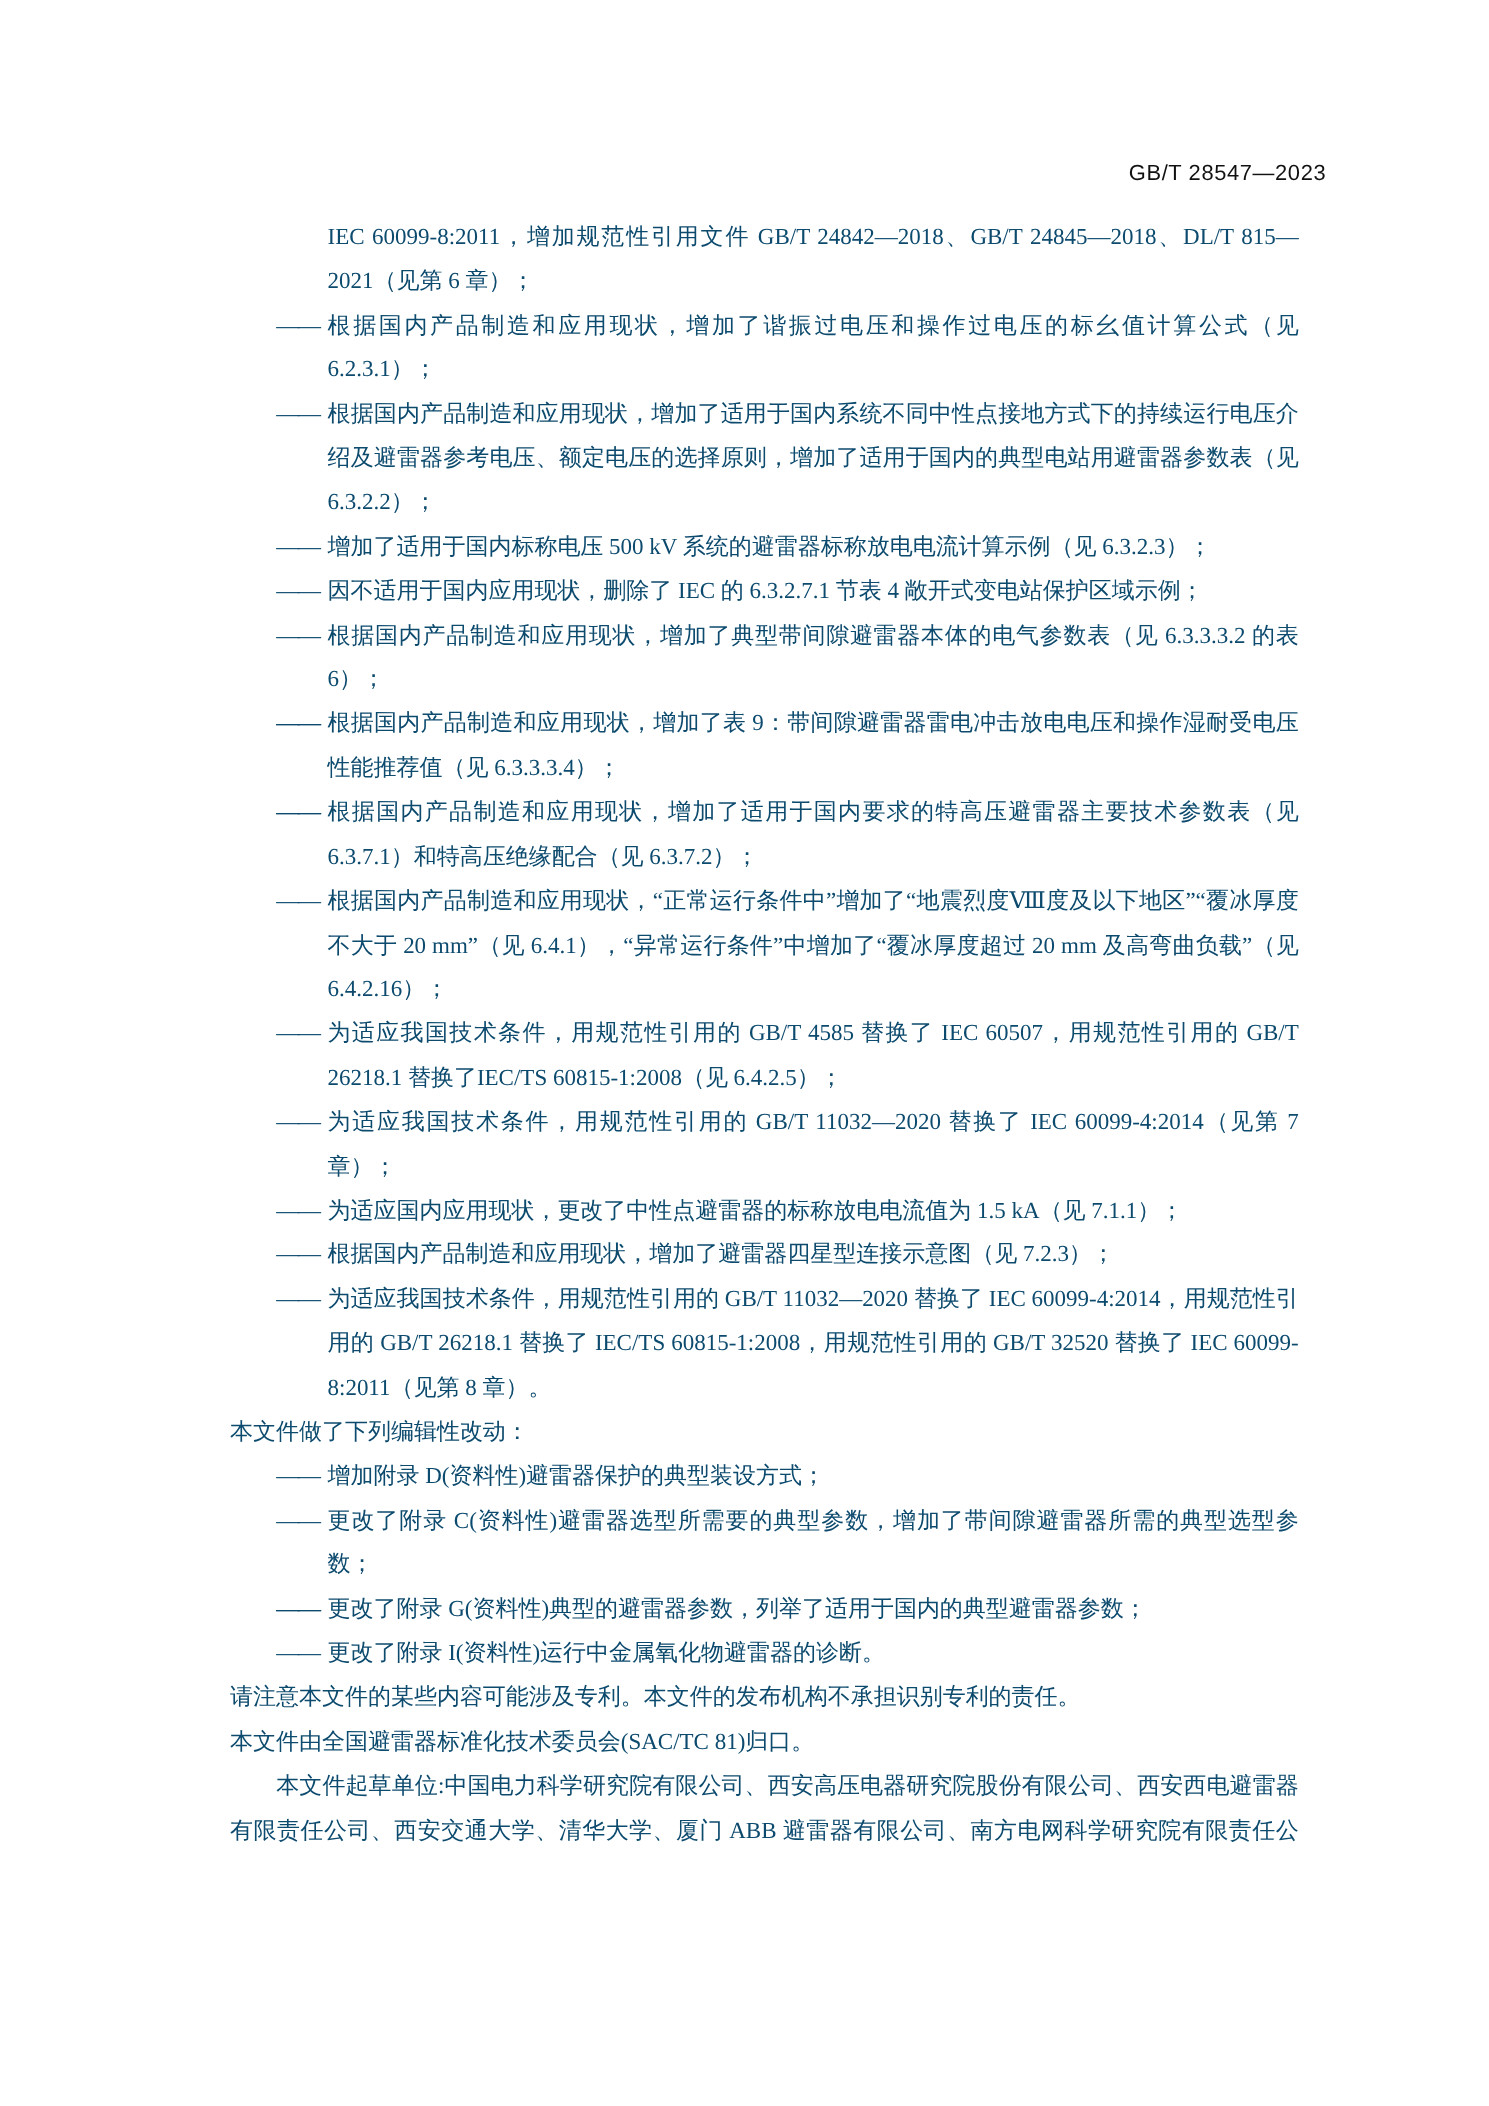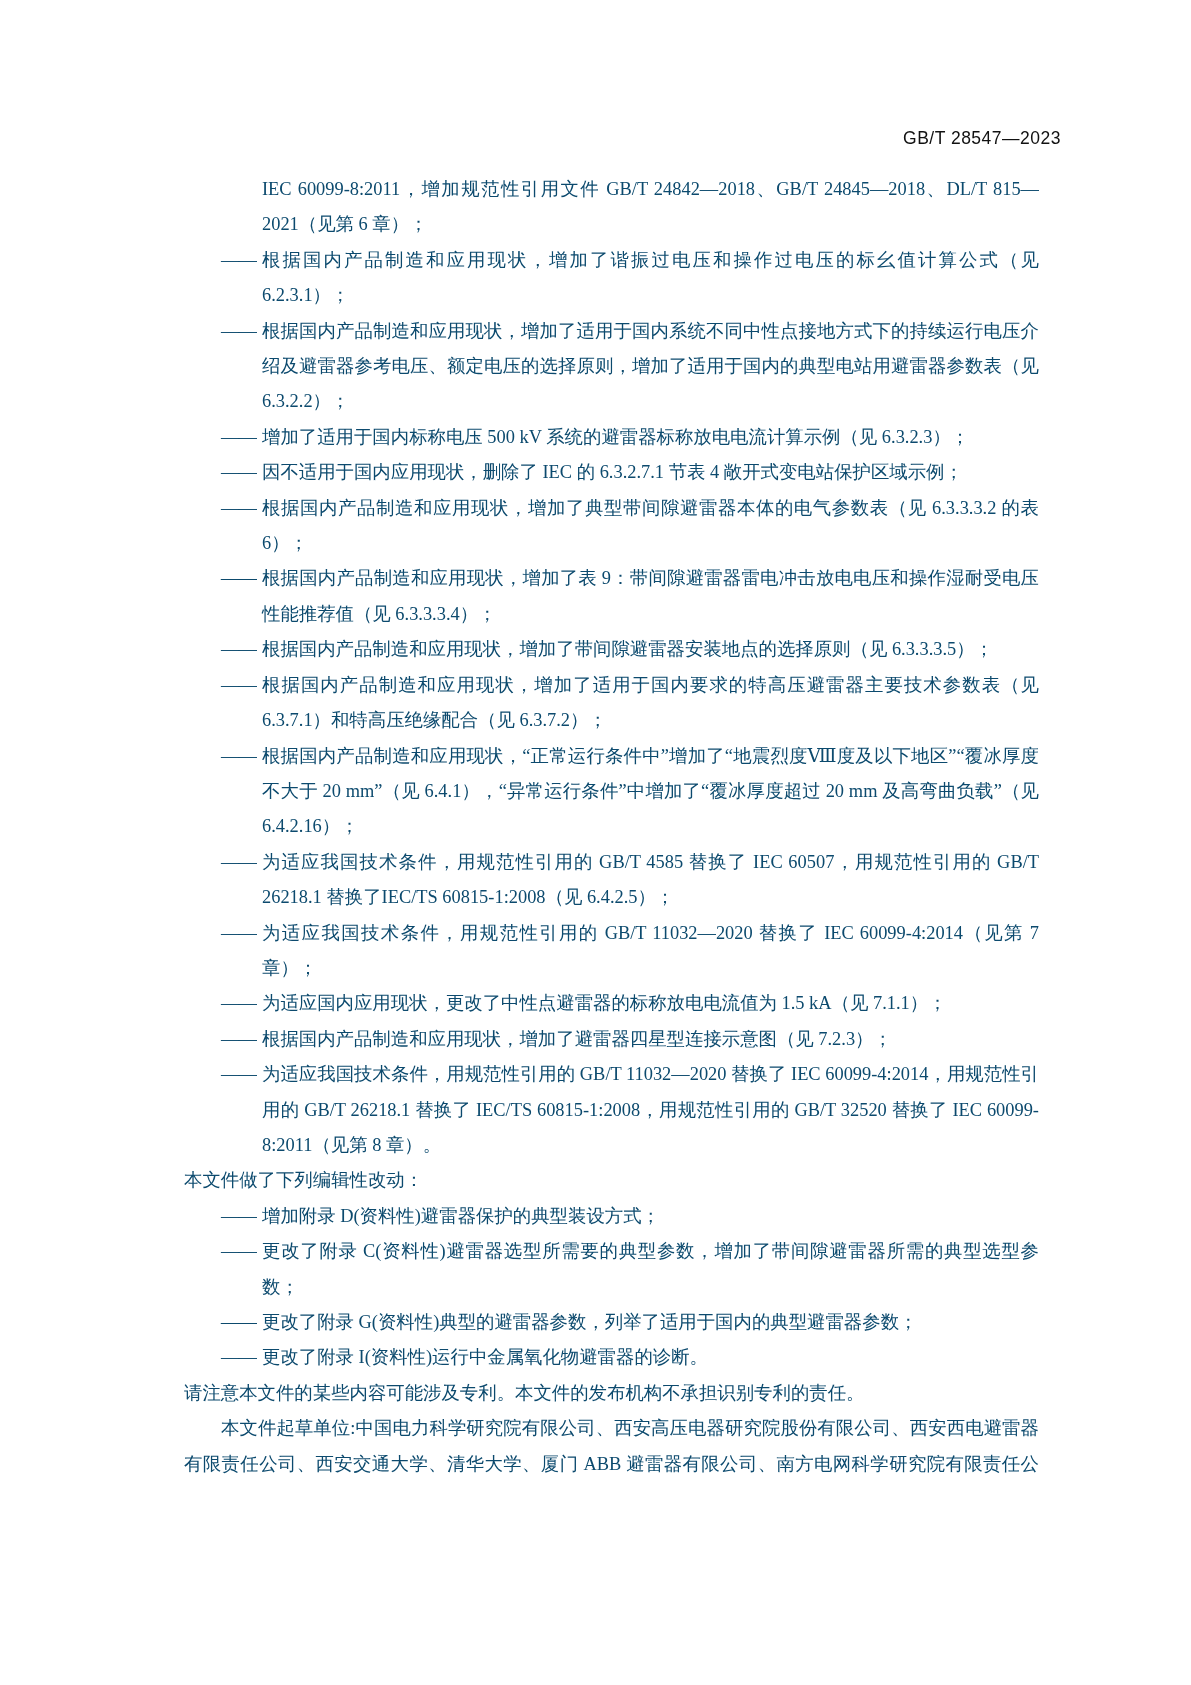--- a/index.html
+++ b/index.html
@@ -112,21 +112,20 @@
     </p>
     <p class="para dash">
       <span class="lead">——</span>
     </p>
     <p class="para dash">
       <span class="lead">——</span>
       <span>根据国内产品制造和应用现状，增加了表 9：带间隙避雷器雷电冲击放电电压和操作湿耐受电压性能推荐值（见 6.3.3.3.4）；</span>
     </p>
     <p class="para dash">
       <span class="lead">——</span>
-      <span>根据国内产品制造和应用现状，增加了带间隙避雷器安装地点的选择原则（见 6.3.3.3.5）；</span>
     </p>
     <p class="para dash">
       <span class="lead">——</span>
       <span>根据国内产品制造和应用现状，增加了适用于国内要求的特高压避雷器主要技术参数表（见 6.3.7.1）和特高压绝缘配合（见 6.3.7.2）；</span>
     </p>
     <p class="para dash">
       <span class="lead">——</span>
       <span>根据国内产品制造和应用现状，“正常运行条件中”增加了“地震烈度Ⅷ度及以下地区”“覆冰厚度不大于 20 mm”（见 6.4.1），“异常运行条件”中增加了“覆冰厚度超过 20 mm 及高弯曲负载”（见 6.4.2.16）；</span>
     </p>
     <p class="para dash">
@@ -166,19 +165,20 @@
     <p class="para dash">
       <span class="lead">——</span>
       <span>更改了附录 G(资料性)典型的避雷器参数，列举了适用于国内的典型避雷器参数；</span>
     </p>
     <p class="para dash">
       <span class="lead">——</span>
       <span>更改了附录 I(资料性)运行中金属氧化物避雷器的诊断。</span>
     </p>
 
     <p class="para plain">请注意本文件的某些内容可能涉及专利。本文件的发布机构不承担识别专利的责任。</p>
+    <p class="para plain">本文件由全国避雷器标准化技术委员会(SAC/TC 81)归口。</p>
     <p class="para plain indent">本文件起草单位:中国电力科学研究院有限公司、西安高压电器研究院股份有限公司、西安西电避雷器有限责任公司、西安交通大学、清华大学、厦门 ABB 避雷器有限公司、南方电网科学研究院有限责任公司、国网浙江省电力有限公司电力科学研究院、正泰电气股份有限公司、大连法伏安电器有限公司、</p>
 
   </div>
 
   <div class="footer-page">XI</div>
 
 </div>
 
 </body></html>

